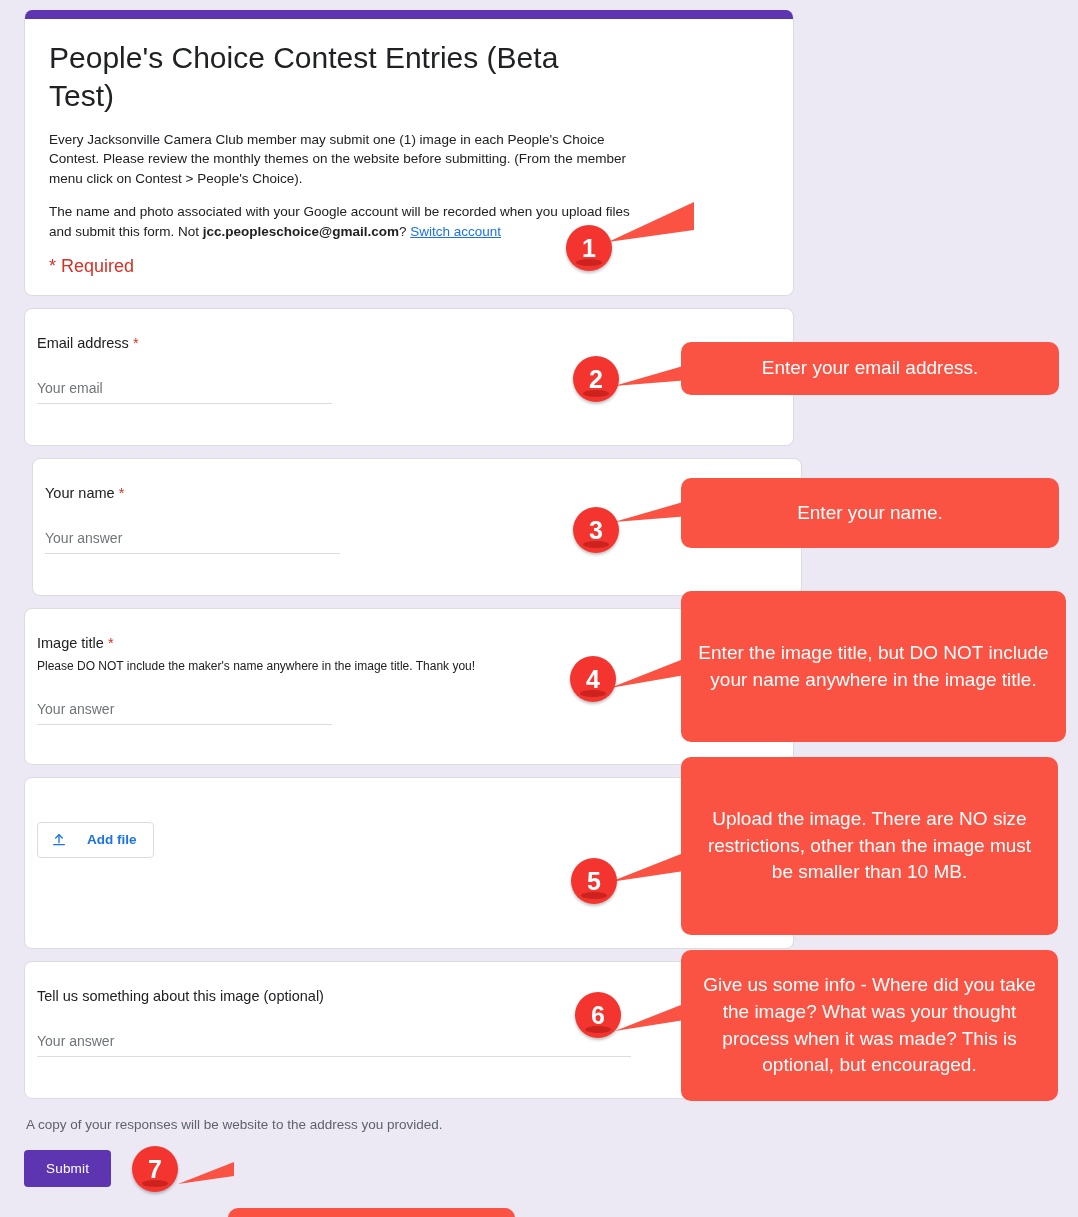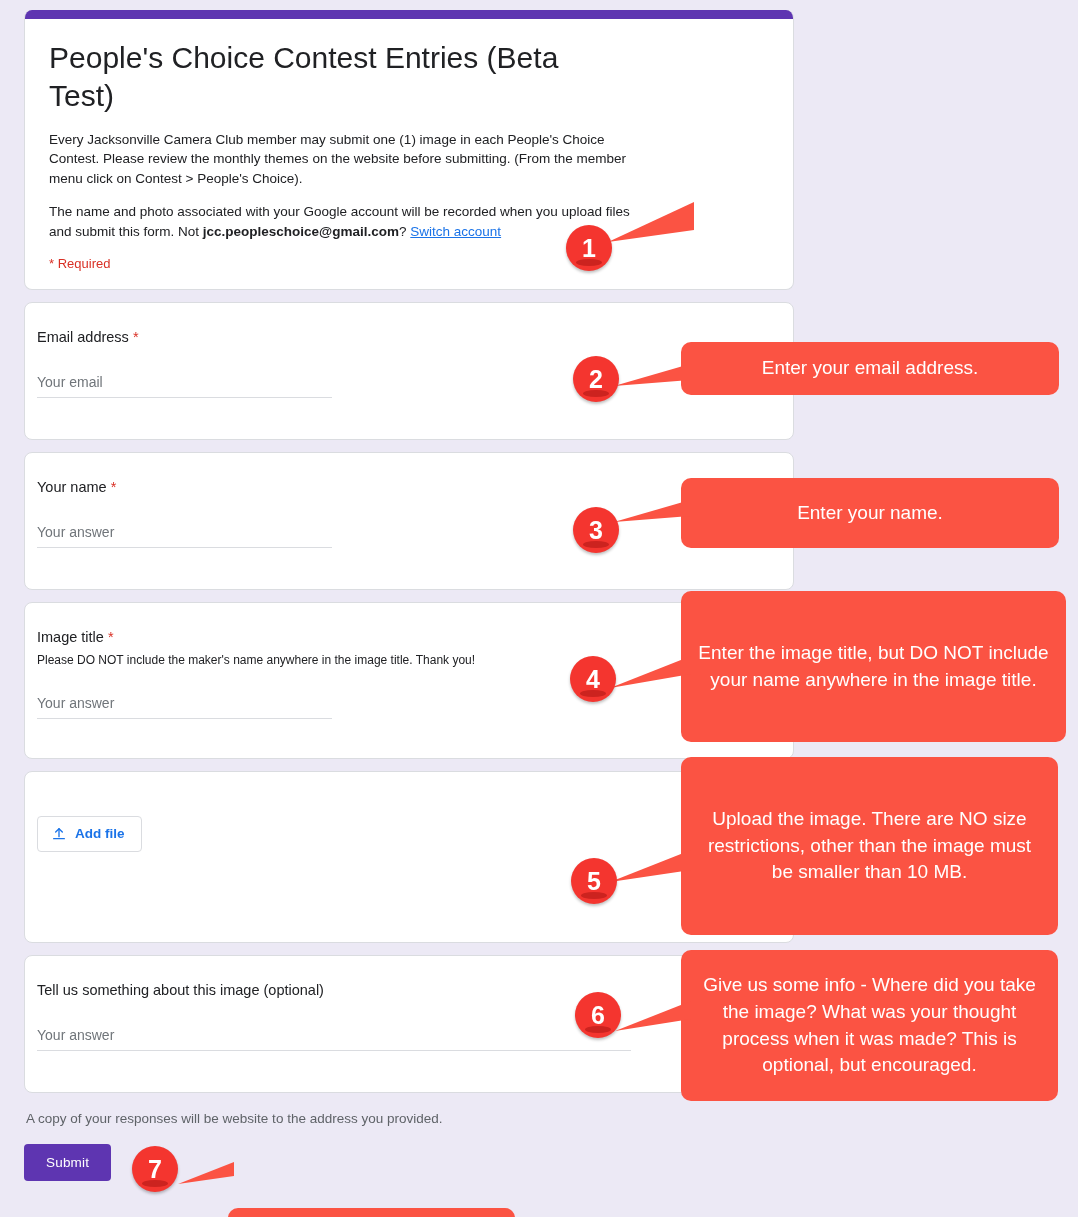--- a/index.html
+++ b/index.html
@@ -71,21 +71,21 @@
     margin: 0 0 14px 0;
     max-width: 590px;
   }
   .form-desc:last-of-type { margin-bottom: 0; }
   .acct-email { font-weight: bold; }
   .switch-link {
     color: #1a73e8;
     text-decoration: underline;
   }
   .required-note {
-    font-size: 13px;
+    font-size: 18px;
     color: #d93025;
     margin: 12px 0 0 0;
   }
 
   
   .q-body {
     padding: 24px 24px 22px 12px;
   }
   .q-label {
     font-size: 14.5px;
@@ -111,21 +111,21 @@
     font-size: 14px;
     color: #70757a;
     padding-bottom: 7px;
   }
   .answer-line.wide { width: 594px; }
 
   .addfile-btn {
     margin-top: 20px;
     display: inline-flex;
     align-items: center;
-    gap: 8px;
+    gap: 20px;
     border: 1px solid #dadce0;
     border-radius: 4px;
     background: #fff;
     padding: 9px 16px 9px 13px;
     color: #1a73e8;
     font-size: 13.5px;
     font-weight: bold;
     cursor: pointer;
     font-family: "Liberation Sans", sans-serif;
   }
@@ -226,21 +226,21 @@
       </div>
     </div>
 
     <div class="card" style="height:138px;">
       <div class="q-body">
         <p class="q-label"><span>Email address</span> <span class="req-star">*</span></p>
         <div class="answer-line">Your email</div>
       </div>
     </div>
 
-    <div class="card" style="height:138px;">
+    <div class="card" style="height:138px;margin-left:8px;">
       <div class="q-body">
         <p class="q-label"><span>Your name</span> <span class="req-star">*</span></p>
         <div class="answer-line">Your answer</div>
       </div>
     </div>
 
     <div class="card" style="height:157px;">
       <div class="q-body">
         <p class="q-label"><span>Image title</span> <span class="req-star">*</span></p>
         <p class="q-help">Please DO NOT include the maker's name anywhere in the image title. Thank you!</p>

